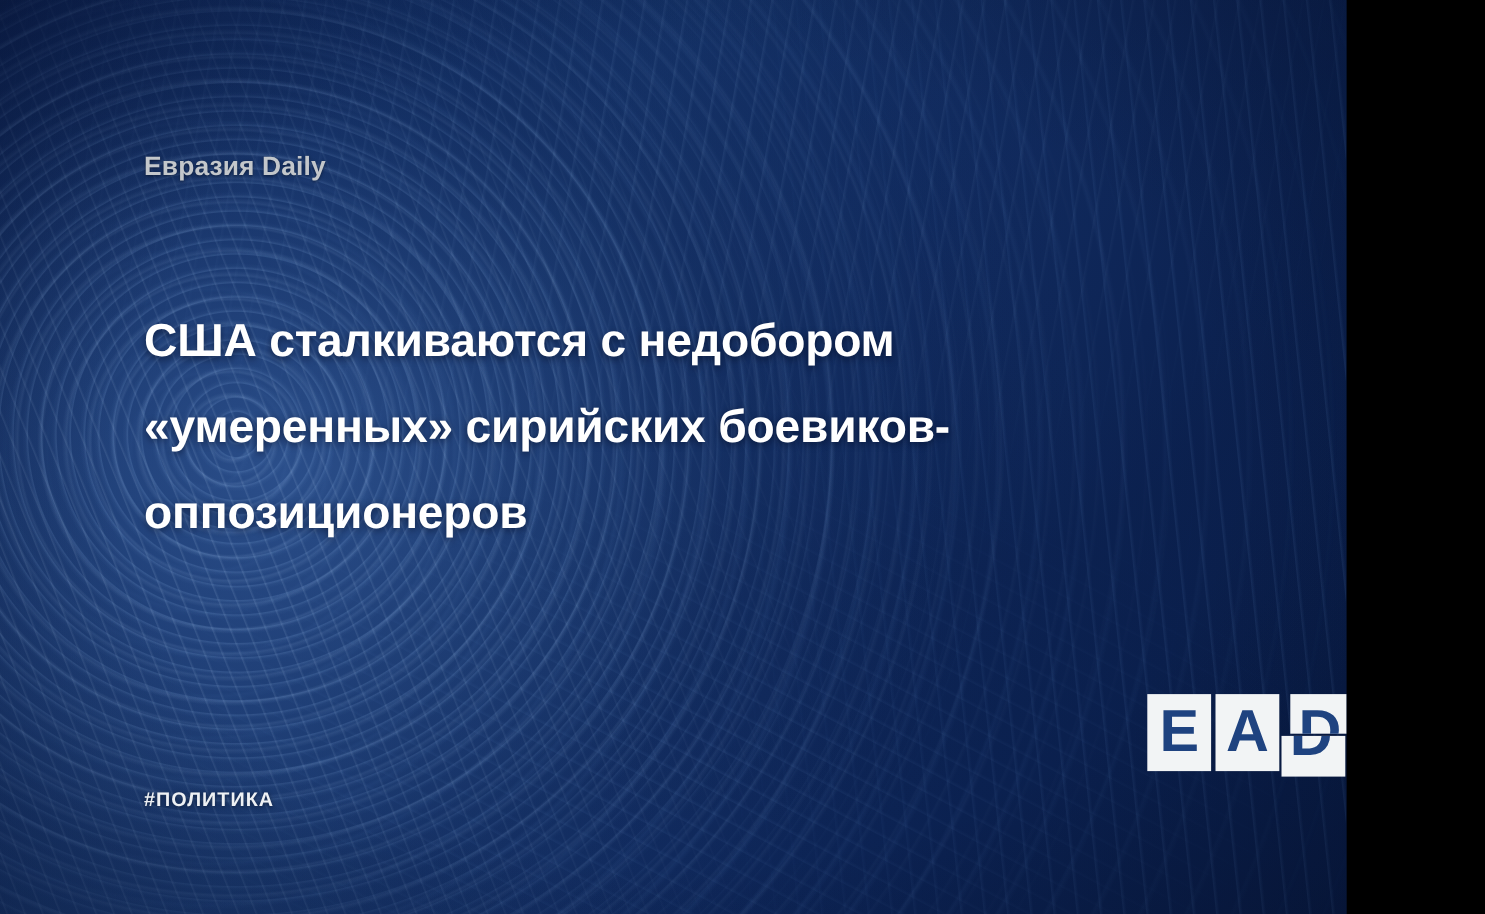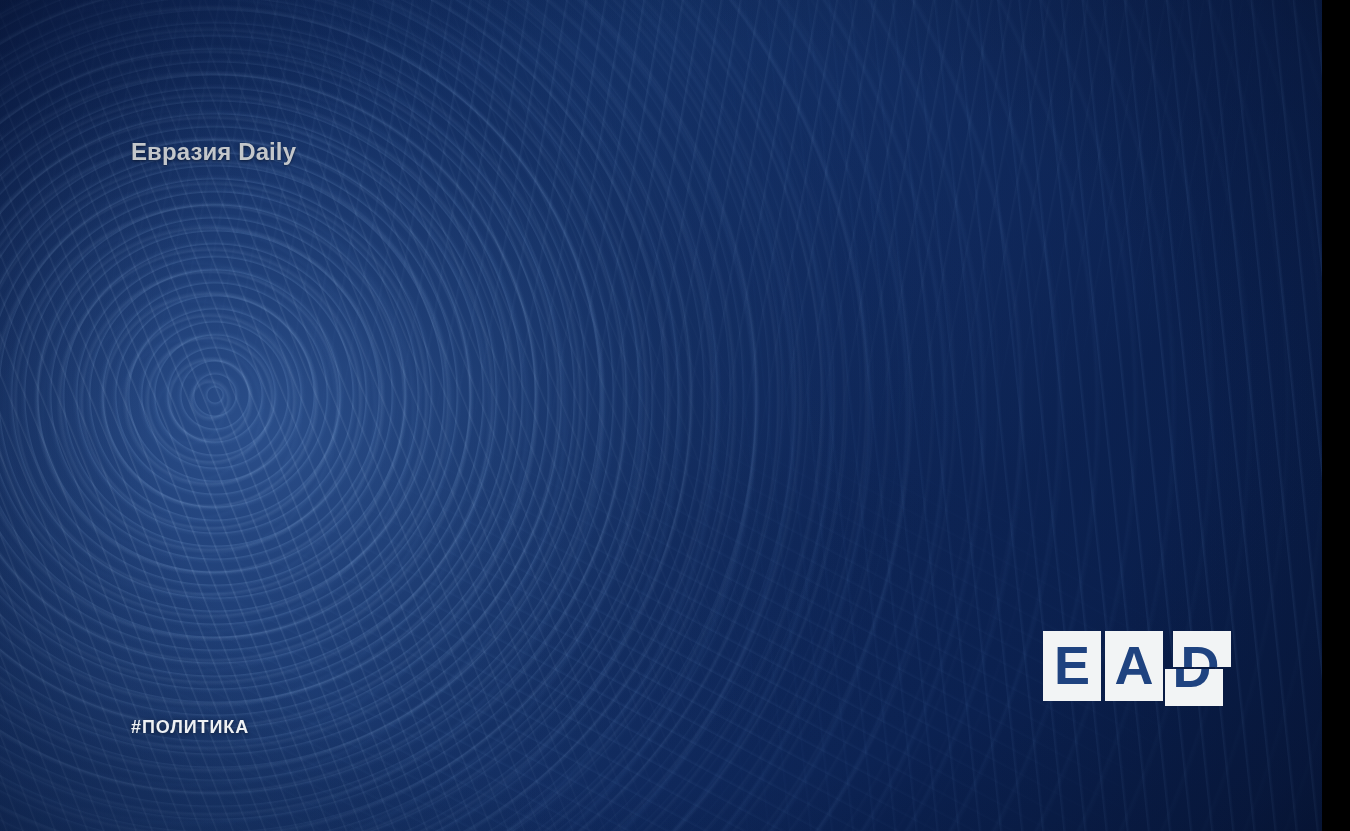--- a/index.html
+++ b/index.html
@@ -3,21 +3,21 @@
 <meta charset="utf-8">
 <title>EADaily news card</title>
 <style>
   html, body {
     margin: 0;
     padding: 0;
     background: #000;
   }
   #card {
     position: relative;
-    width: 1322px;
+    width: 1224px;
     height: 831px;
     overflow: hidden;
     font-family: "Liberation Sans", sans-serif;
     background-color: #0c2150;
     user-select: none;
   }
 
   
   .bg-layer { position: absolute; inset: 0; }
 
@@ -258,20 +258,21 @@
   <div class="bg-layer bg-streaks-left"></div>
   <div class="bg-layer bg-streaks-top"></div>
   <div class="bg-layer bg-streaks-right"></div>
   <div class="bg-layer bg-streaks-bottom"></div>
   <div class="bg-layer bg-vignette"></div>
 
   <div class="content">
 
     <div id="site-name">Евразия Daily</div>
 
+    <h1 id="headline">США сталкиваются с недобором «умеренных» сирийских боевиков-оппозиционеров</h1>
 
     <div id="tag">#ПОЛИТИКА</div>
 
     <div id="logo">
       <div class="logo-tile" id="logo-tile-e">
         <span class="glyph">E</span>
       </div>
       <div class="logo-tile" id="logo-tile-a">
         <span class="glyph">A</span>
       </div>

